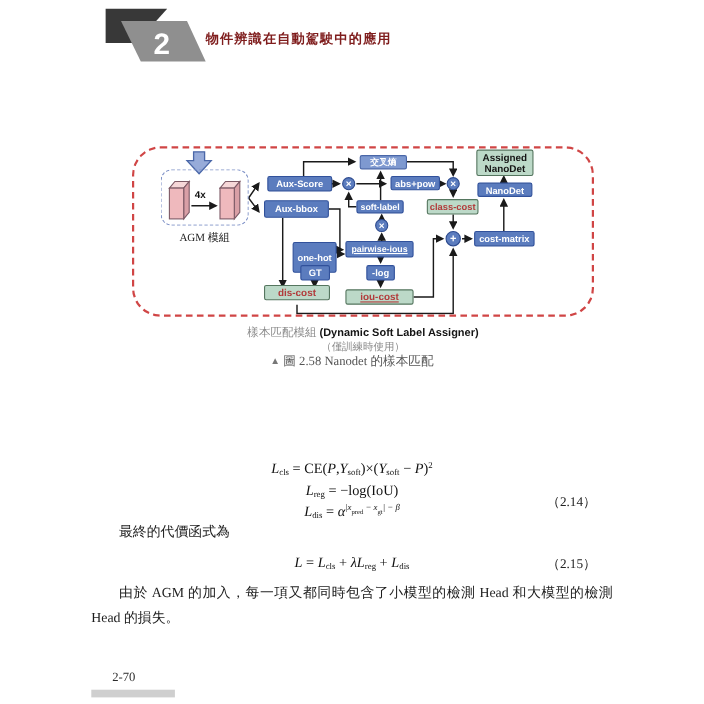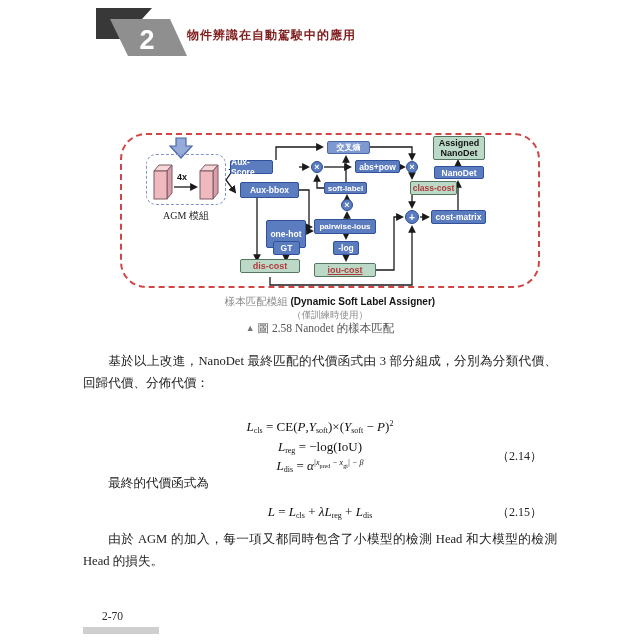--- a/index.html
+++ b/index.html
@@ -121,28 +121,28 @@
         <polyline points="224,120 224,125" marker-end="url(#ah)"></polyline>
         <polyline points="254,135 272,135 272,82 280,82" marker-end="url(#ah)"></polyline>
         <polyline points="148,142 148,150 290,150 290,92" marker-end="url(#ah)"></polyline>
       </g>
     </svg>
 
     <div id="agm-dashed"></div>
     <div id="agm-mult">4x</div>
     <div id="agm-label">AGM 模組</div>
 
-    <div class="dbox" style="left:108px;top:25px;width:43px;height:14px;">Aux-Score</div>
+    <div class="dbox" style="left:121px;top:25px;width:59px;height:14px;">Aux-Score</div>
     <div class="dbox" style="left:118px;top:47px;width:59px;height:16px;">Aux-bbox</div>
     <div class="dbox light" style="left:205px;top:6px;width:43px;height:13px;font-size:8px;">交叉熵</div>
     <div class="dbox" style="left:202px;top:47px;width:43px;height:12px;font-size:8px;">soft-label</div>
     <div class="dbox" style="left:233px;top:25px;width:45px;height:13px;">abs+pow</div>
-    <div class="gbox" style="left:266px;top:46px;width:47px;height:14px;font-size:8.5px;margin-left:22px;">class-cost</div>
+    <div class="gbox" style="left:266px;top:46px;width:47px;height:14px;font-size:8.5px;">class-cost</div>
     <div class="dbox" style="left:144px;top:85px;width:40px;height:28px;">one-hot</div>
-    <div class="dbox" style="left:192px;top:84px;width:62px;height:15px;font-size:8px;">pairwise-ious</div>
+    <div class="dbox" style="left:192px;top:84px;width:62px;height:15px;font-size:8px;text-decoration:underline;">pairwise-ious</div>
     <div class="dbox" style="left:151px;top:106px;width:27px;height:14px;">GT</div>
     <div class="dbox" style="left:211px;top:106px;width:26px;height:14px;">-log</div>
     <div class="gbox" style="left:118px;top:124px;width:60px;height:14px;">dis-cost</div>
     <div class="gbox" style="left:192px;top:128px;width:62px;height:14px;text-decoration:underline;">iou-cost</div>
     <div class="dbox" style="left:309px;top:75px;width:55px;height:14px;">cost-matrix</div>
     <div class="dbox" style="left:312px;top:31px;width:50px;height:13px;">NanoDet</div>
     <div class="gbox dark-text" style="left:311px;top:1px;width:52px;height:24px;">
       <span>Assigned</span>
       <span>NanoDet</span>
     </div>
@@ -156,21 +156,20 @@
   <div id="cap-module" class="cap-line">
     <span class="gray">樣本匹配模組</span>
     <span class="bold">(Dynamic Soft Label Assigner)</span>
   </div>
   <div id="cap-note" class="cap-line">（僅訓練時使用）</div>
   <div id="fig-caption">
     <span class="marker">▲</span>
     <span>圖 2.58  Nanodet 的樣本匹配</span>
   </div>
 
-  <div class="para" style="top:351px;">基於以上改進，NanoDet 最終匹配的代價函式由 3 部分組成，分別為分類代價、回歸代價、分佈代價：</div>
 
   <div id="eq214">
     <div class="eq-line"><span class="eq"><span class="seg-it">L</span><span class="seg-sub">cls</span><span class="seg-rm"> = CE</span><span class="seg-rm">(</span><span class="seg-it">P</span><span class="seg-rm">,</span><span class="seg-it">Y</span><span class="seg-sub">soft</span><span class="seg-rm">)</span><span class="seg-rm">×</span><span class="seg-rm">(</span><span class="seg-it">Y</span><span class="seg-sub">soft</span><span class="seg-rm"> − </span><span class="seg-it">P</span><span class="seg-rm">)</span><span class="seg-sp">2</span></span></div>
     <div class="eq-line"><span class="eq"><span class="seg-it">L</span><span class="seg-sub">reg</span><span class="seg-rm"> = −log</span><span class="seg-rm">(</span><span class="seg-rm">IoU</span><span class="seg-rm">)</span></span></div>
     <div class="eq-line"><span class="eq"><span class="seg-it">L</span><span class="seg-sub">dis</span><span class="seg-rm"> = </span><span class="seg-it">α</span><span class="seg-sup">|x</span><span class="seg-ss">pred</span><span class="seg-sup"> − x</span><span class="seg-ss">gt</span><span class="seg-sup">| − β</span></span></div>
   </div>
   <div id="eq214-num">（2.14）</div>
 
   <div id="eq215">
     <span class="eq"><span class="seg-it">L</span><span class="seg-rm"> = </span><span class="seg-it">L</span><span class="seg-sub">cls</span><span class="seg-rm"> + </span><span class="seg-it">λ</span><span class="seg-it">L</span><span class="seg-sub">reg</span><span class="seg-rm"> + </span><span class="seg-it">L</span><span class="seg-sub">dis</span></span>

